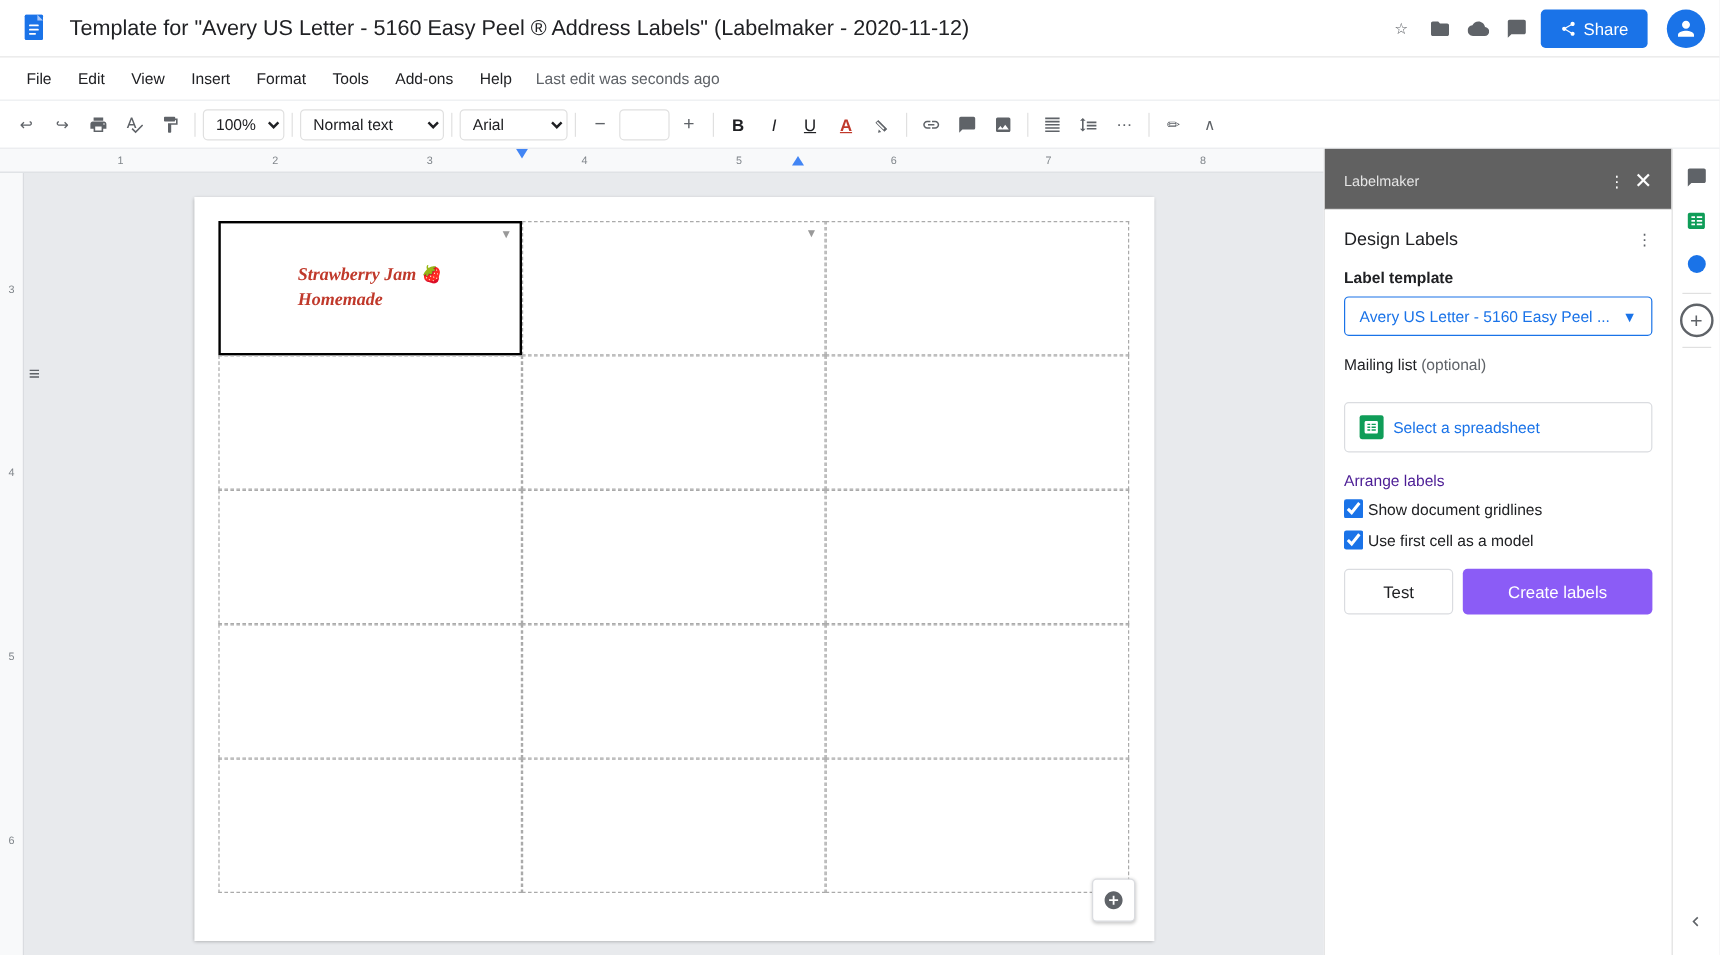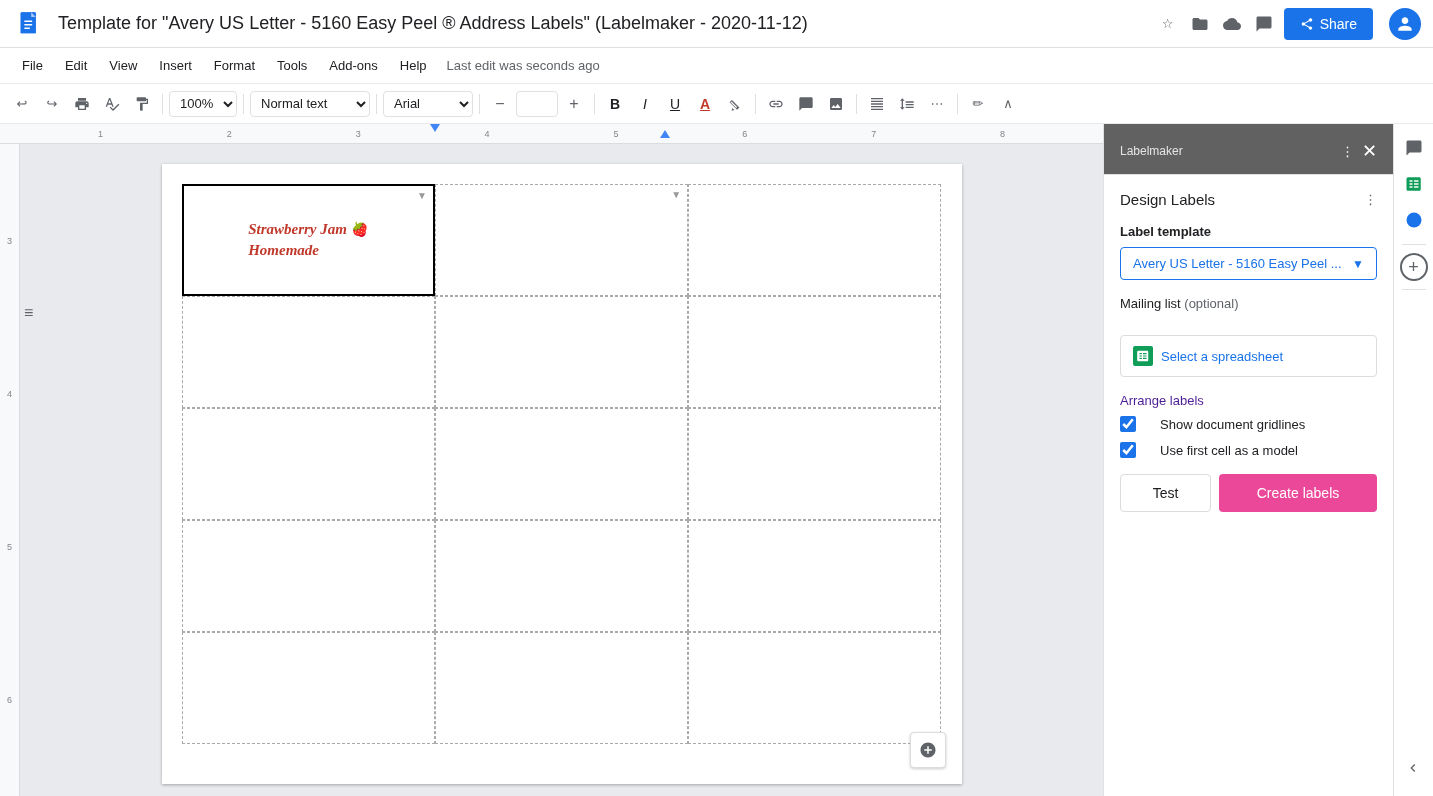--- a/index.html
+++ b/index.html
@@ -120,31 +120,31 @@
     .mailing-label { font-size: 13px; color: #202124; margin-bottom: 24px; }
     .mailing-optional { color: #5f6368; font-weight: normal; }
     .spreadsheet-btn {
       width: 100%; padding: 10px 12px; border: 1px solid #dadce0; border-radius: 4px;
       background: #fff; font-size: 13px; cursor: pointer; text-align: left;
       display: flex; align-items: center; gap: 8px; margin-bottom: 16px; color: #1a73e8;
     }
     .sheets-icon { width: 20px; height: 20px; background: #0f9d58; border-radius: 2px; display: flex; align-items: center; justify-content: center; color: #fff; font-size: 12px; font-weight: bold; }
     .arrange-title { font-size: 13px; font-weight: 400; color: #4c1d95; margin-bottom: 8px; }
     .arrange-desc { font-size: 12px; color: #5f6368; margin-bottom: 12px; line-height: 1.5; }
-    .checkbox-row { display: flex; align-items: center; gap: 24px; margin-bottom: 10px; }
+    .checkbox-row { display: flex; align-items: center; gap: 4px; margin-bottom: 10px; }
     .checkbox-label { font-size: 13px; color: #202124; }
     .checkbox-input { width: 16px; height: 16px; accent-color: #1a73e8; cursor: pointer; }
     .btn-row { display: flex; gap: 8px; margin-top: 16px; }
     .test-btn {
       flex: 1; padding: 10px; border: 1px solid #dadce0; border-radius: 4px;
       background: #fff; font-size: 14px; cursor: pointer; color: #202124;
     }
     .create-btn {
       flex: 2; padding: 10px; border: none; border-radius: 4px;
-      background: #ec4899; color: #fff; font-size: 14px; cursor: pointer;
+      background: #8b5cf6; color: #fff; font-size: 14px; cursor: pointer;
     }
 
     
     .right-panel {
       width: 40px; background: #fff; border-left: 1px solid #e0e0e0;
       display: flex; flex-direction: column; align-items: center; padding: 8px 0;
       gap: 4px;
     }
     .right-panel-icon { width: 32px; height: 32px; display: flex; align-items: center; justify-content: center; cursor: pointer; border-radius: 4px; color: #5f6368; }
     .right-panel-divider { width: 24px; height: 1px; background: #e0e0e0; margin: 4px 0; }

